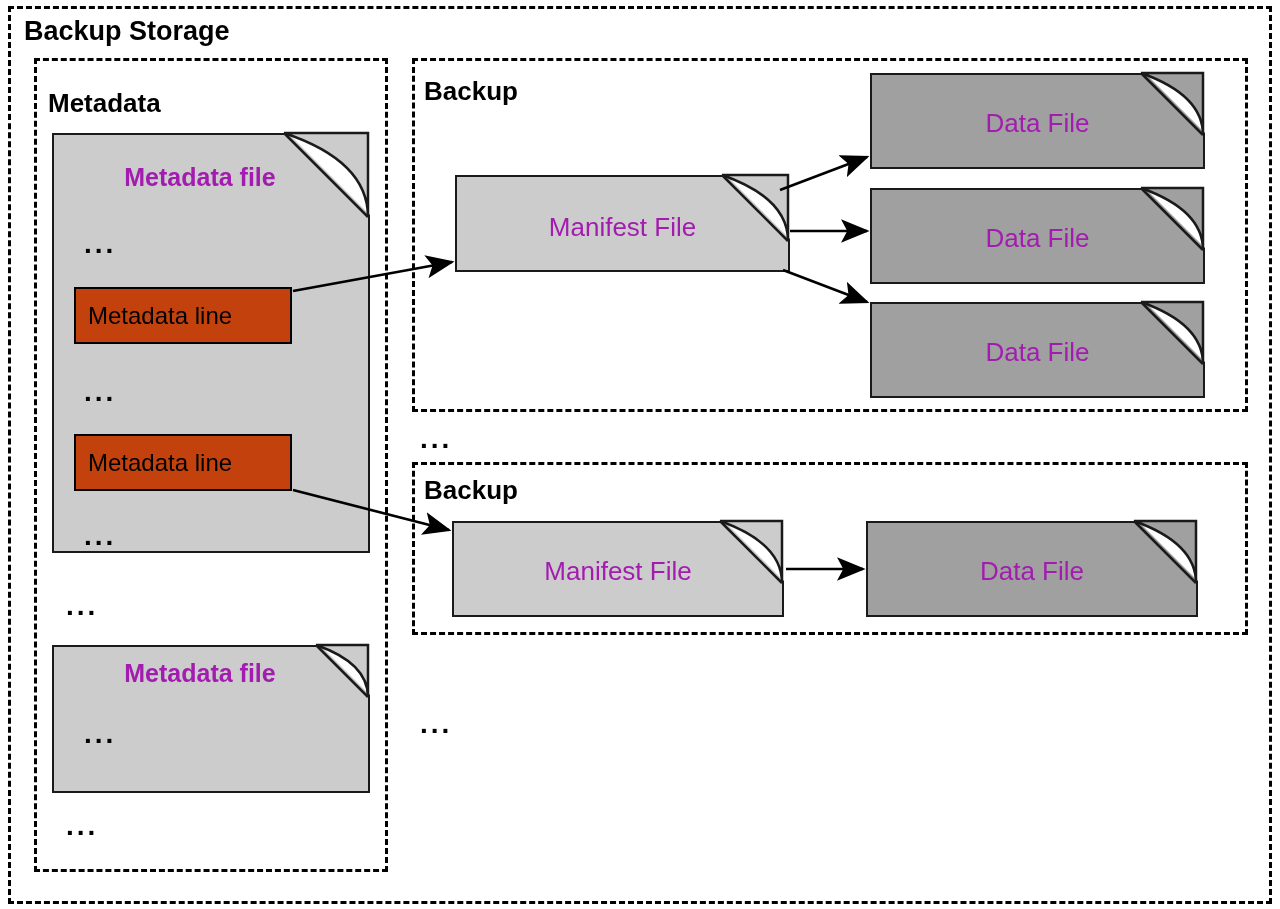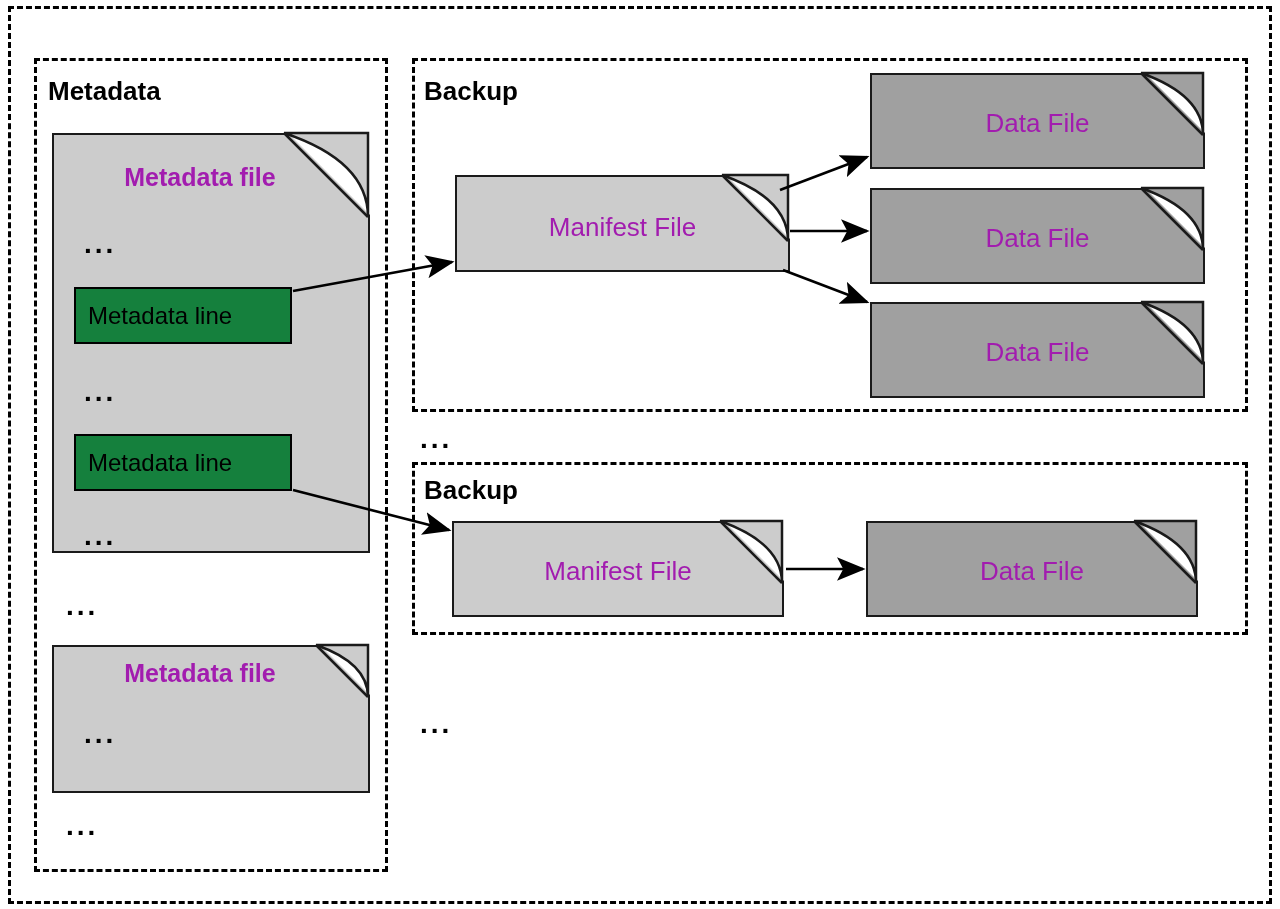--- a/index.html
+++ b/index.html
@@ -70,21 +70,21 @@
     text-align: center;
   }
 
   .file-shape.light .body { background: #cccccc; }
   .file-shape.dark  .body { background: #a0a0a0; }
 
   
   .meta-line {
     position: absolute;
     border: 2px solid #000000;
-    background: #15803d;
+    background: #c2410c;
     box-sizing: border-box;
     display: flex;
     align-items: center;
     padding-left: 12px;
     color: #000000;
     white-space: nowrap;
   }
 
   
   .ellipsis {
@@ -105,23 +105,24 @@
     height: 909px;
     pointer-events: none;
   }
 </style>
 </head>
 <body>
 
 <div id="canvas">
 
   <div class="dashed-box" style="left:8px; top:6px; width:1264px; height:898px;"></div>
+  <div class="group-title" style="left:24px; top:18px; font-size:27px;">Backup Storage</div>
 
   <div class="dashed-box" style="left:34px; top:58px; width:354px; height:814px;"></div>
-  <div class="group-title" style="left:48px; top:78px; font-size:26px;">Metadata</div>
+  <div class="group-title" style="left:48px; top:90px; font-size:26px;">Metadata</div>
 
   <div class="file-shape light" style="left:52px; top:133px; width:318px; height:420px;">
     <div class="body"></div>
     <div class="fold-cut" style="width:84px; height:84px; background:#ffffff;
                 clip-path: polygon(0 0, 100% 0, 100% 100%);"></div>
     <svg class="fold-leaf" width="90" height="90" viewBox="0 0 90 90" style="right:-2px; top:-2px;">
       <path d="M 2 2 L 86 2 L 86 86 Q 86 30 2 2 Z" fill="#cccccc" stroke="#1a1a1a" stroke-width="2.5"></path>
       <path d="M 2 2 L 86 86" fill="none" stroke="#1a1a1a" stroke-width="2.5"></path>
     </svg>
   </div>

